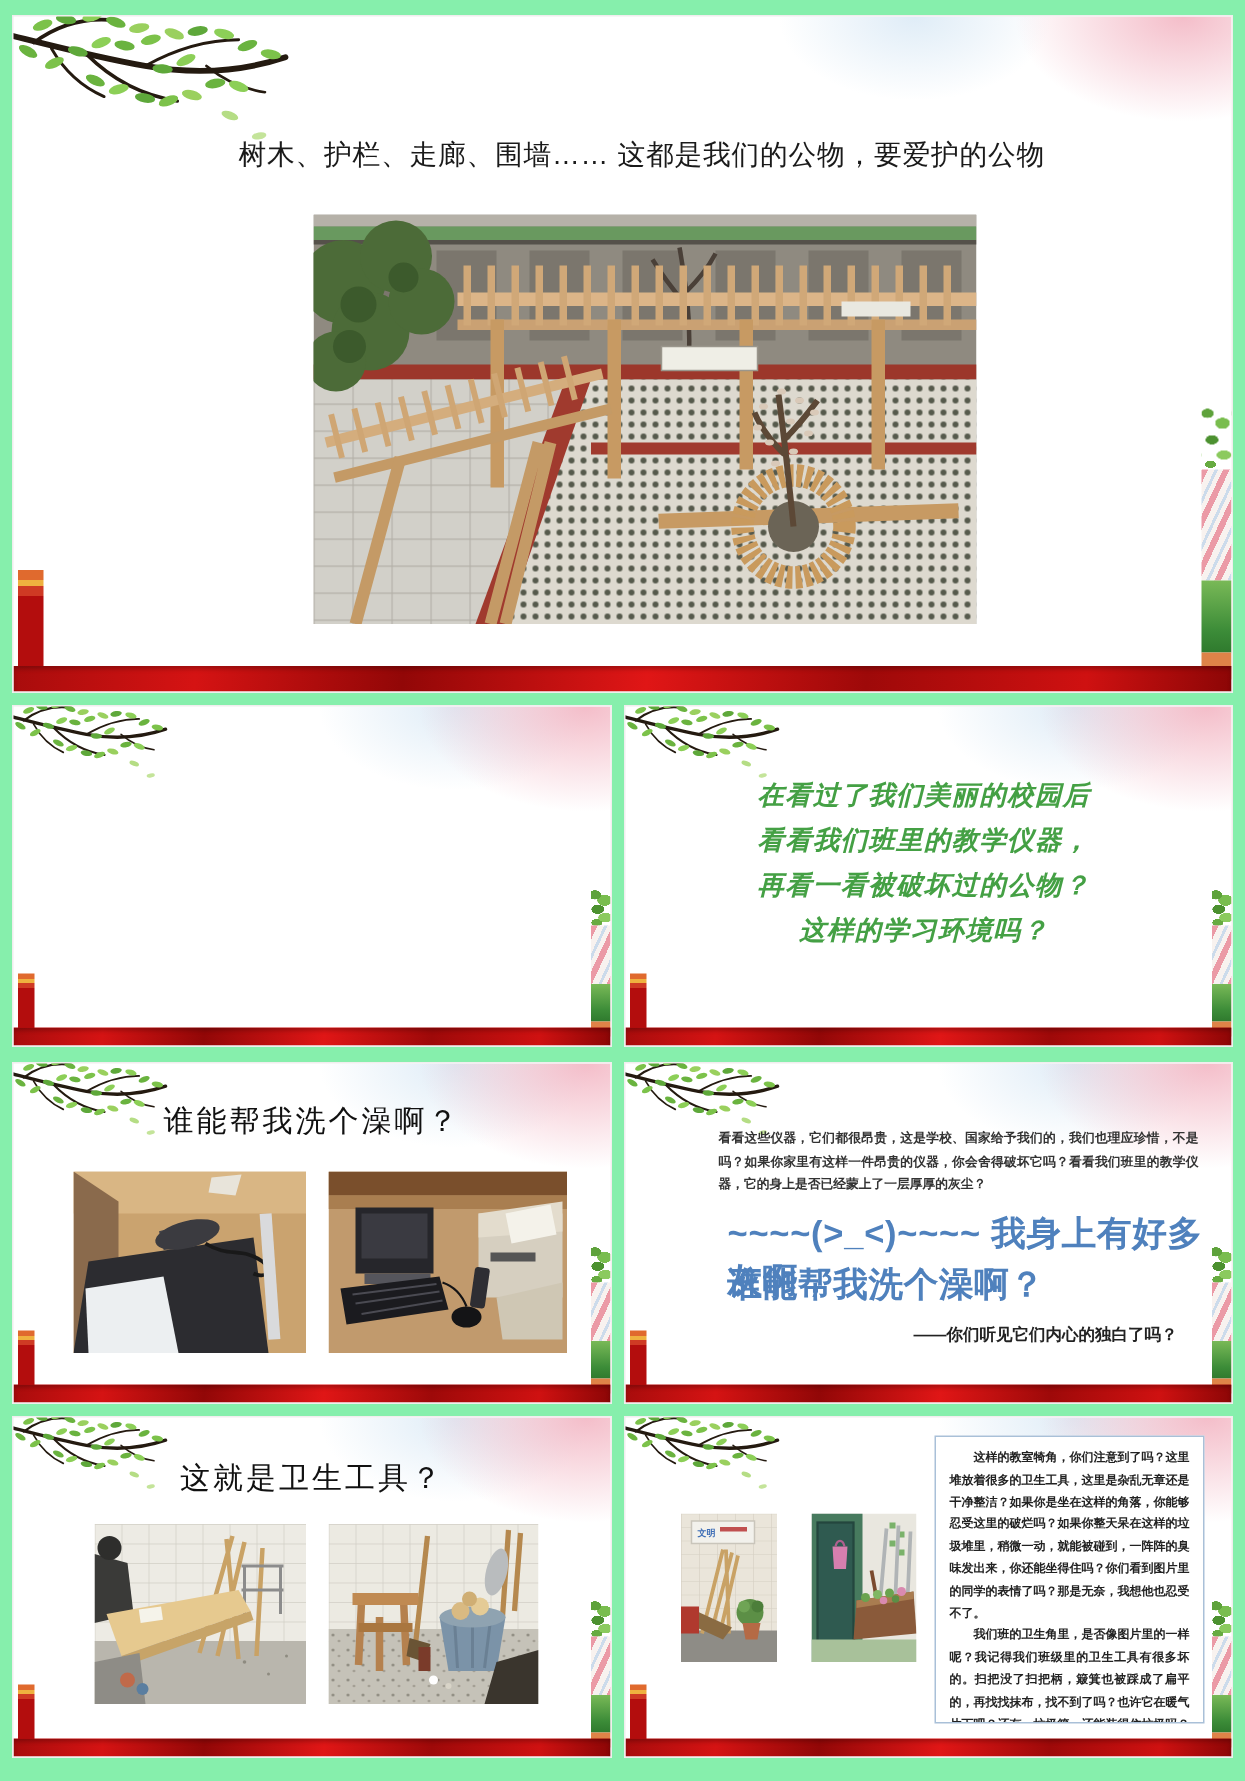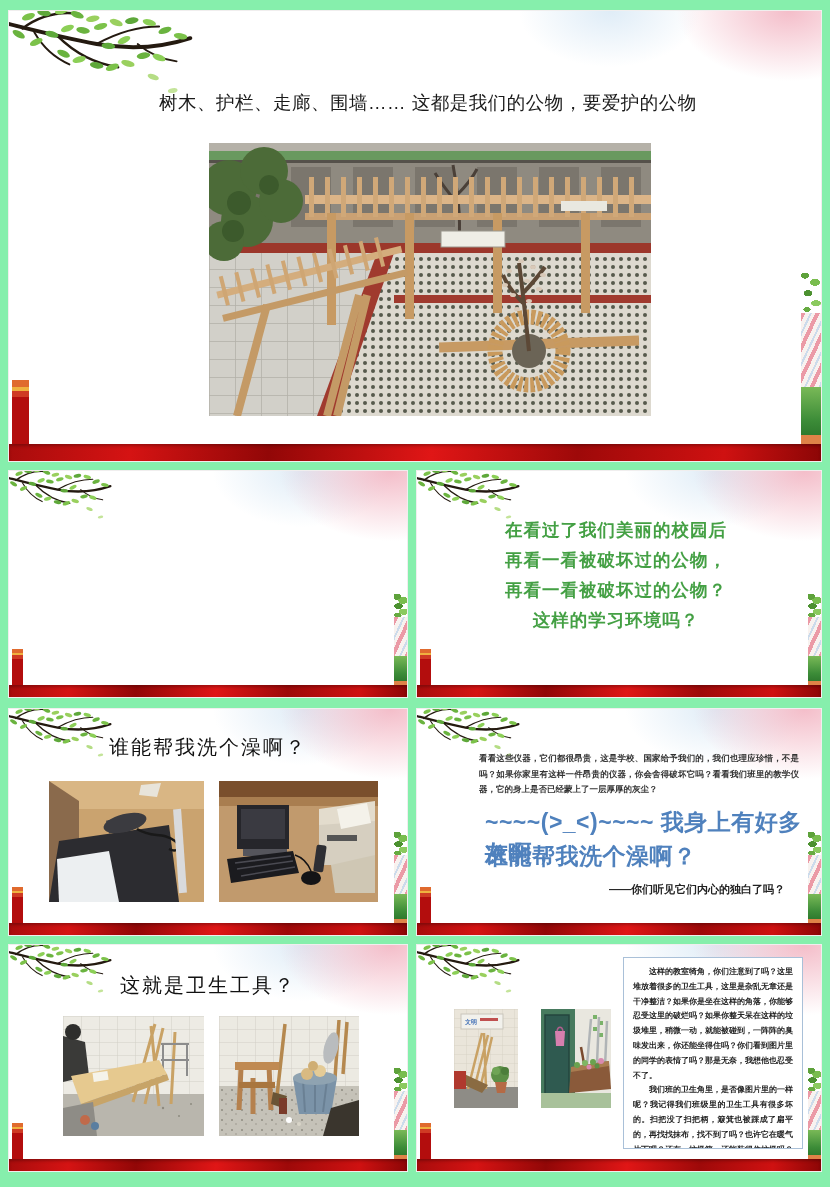--- a/index.html
+++ b/index.html
@@ -1,21 +1,21 @@
 <!DOCTYPE html>
 <html style="--green: #44A044; --blue: #4F81BD; --ink: #1A1A1A; --red: #C00909;"><head>
 <meta charset="utf-8">
 <style>
   html,body{margin:0;padding:0;background:#ffffff;}
   #canvas{position:relative;width:830px;height:1187px;margin:0 auto;background:#86efac;
           font-family:"Liberation Sans",sans-serif;overflow:hidden;}
   .slide{position:absolute;background:#ffffff;border:1px solid #f0eeee;box-sizing:border-box;overflow:hidden;}
   #s1{left:8px;top:10px;width:814px;height:452px;}
   #s2{left:8px;top:470px;width:400px;height:228px;}
-  #s3{left:416px;top:470px;width:406px;height:228px;}
+  #s3{left:416px;top:470px;width:406px;height:228px;font-style:italic;}
   #s4{left:8px;top:708px;width:400px;height:228px;}
   #s5{left:416px;top:708px;width:406px;height:228px;}
   #s6{left:8px;top:944px;width:400px;height:228px;padding-left:39px;}
   #s7{left:416px;top:944px;width:406px;height:228px;}
 
   
   .pinkcorner{position:absolute;inset:0;z-index:1;pointer-events:none;
     background:radial-gradient(160px 100px at 96% 0%,rgba(242,178,192,.85),rgba(242,178,192,0) 70%),
                radial-gradient(130px 80px at 74% 0%,rgba(197,221,240,.55),rgba(197,221,240,0) 70%);}
   .branch{position:absolute;left:-2px;top:-2px;z-index:1;}
@@ -346,21 +346,21 @@
       <ellipse cx="156" cy="50" rx="7" ry="3.2" fill="#8ccf57" transform="rotate(20 156 50)"></ellipse>
       <ellipse cx="104" cy="38" rx="7" ry="3.2" fill="#5ea83a" transform="rotate(5 104 38)"></ellipse>
       <ellipse cx="120" cy="32" rx="7" ry="3.2" fill="#8ccf57" transform="rotate(-25 120 32)"></ellipse>
       <ellipse cx="150" cy="70" rx="6" ry="2.8" fill="#b5dd85" transform="rotate(20 150 70)"></ellipse>
       <ellipse cx="170" cy="84" rx="5" ry="2.4" fill="#c4e49a" transform="rotate(-10 170 84)"></ellipse>
     </g>
   </svg>
 
     <div class="content med-green">
       <div>在看过了我们美丽的校园后</div>
-      <div>再看一看被破坏过的公物，</div>
+      <div>看看我们班里的教学仪器，</div>
       <div>再看一看被破坏过的公物？</div>
       <div>这样的学习环境吗？</div>
     </div>
   </section>
 
   <section class="slide sm" id="s4">
   <div class="pinkcorner"></div>
   <div class="strip">
     <div class="strip-leaves"></div>
     <div class="strip-stripes"></div>

